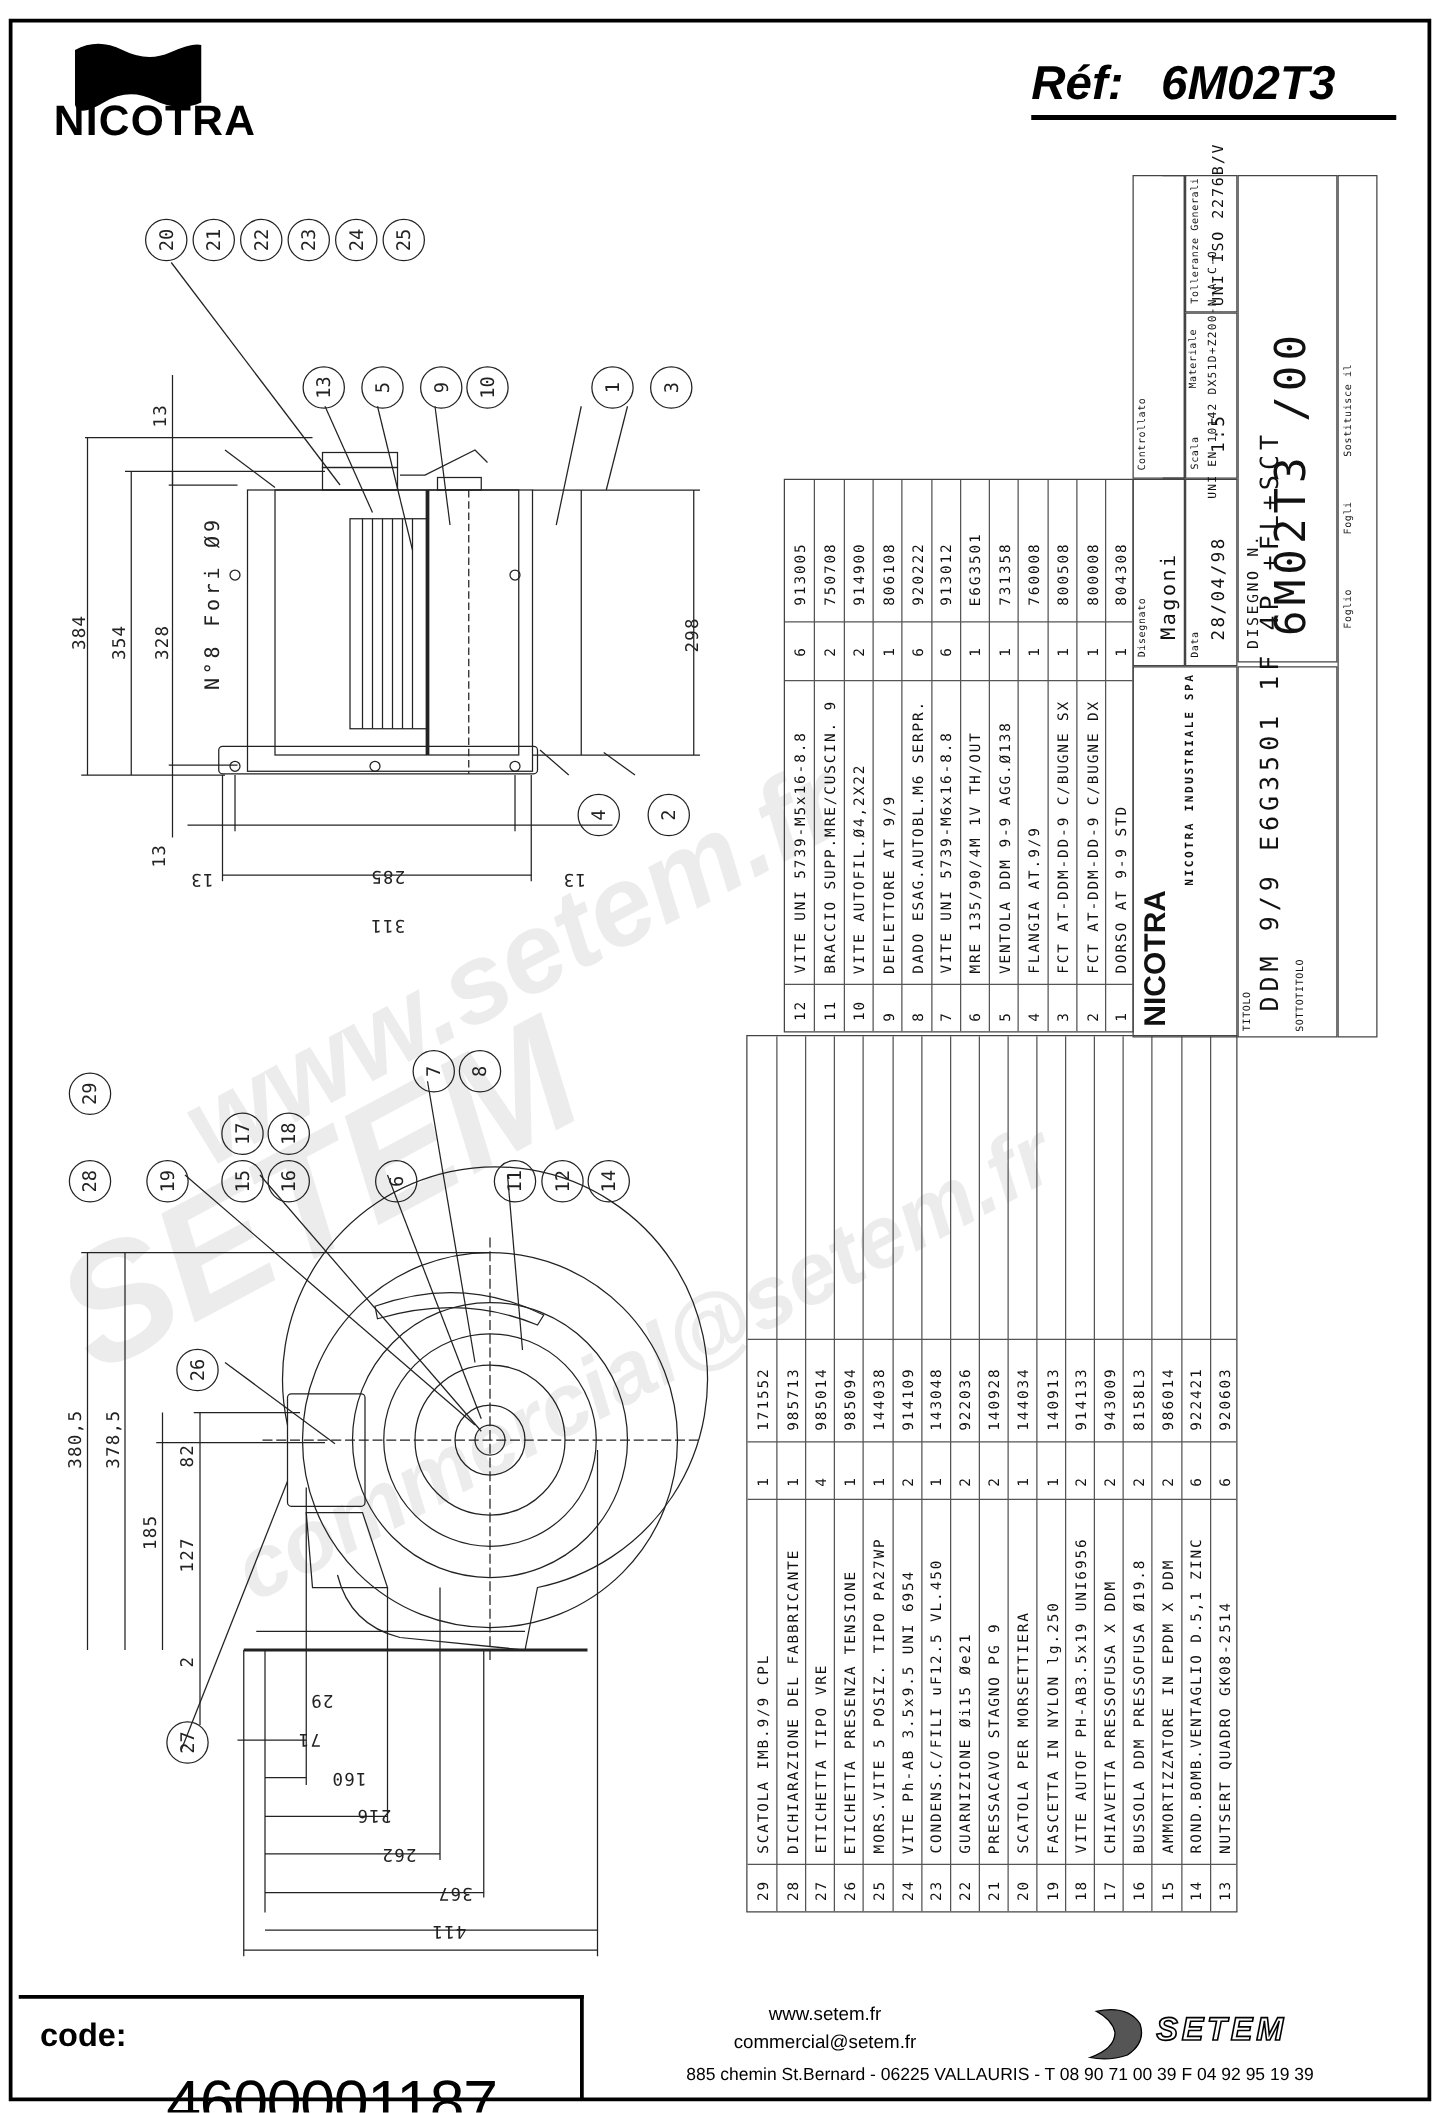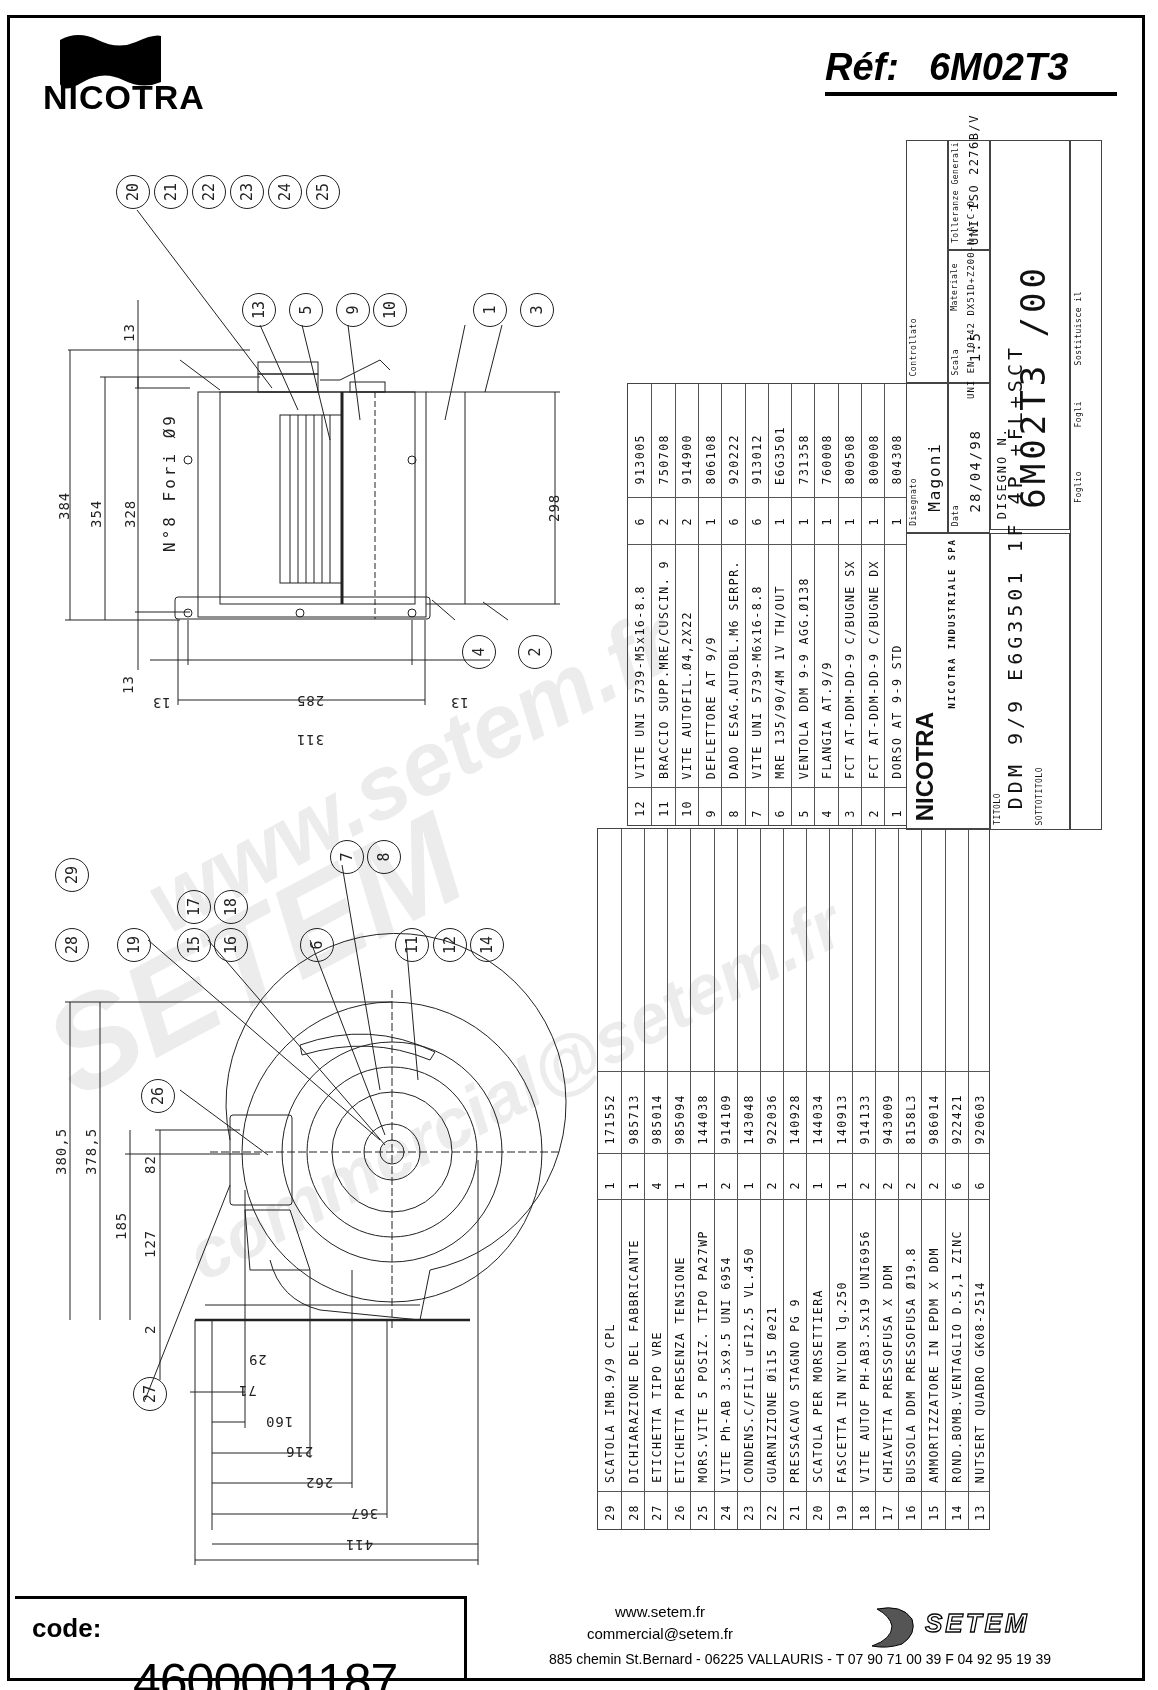--- a/index.html
+++ b/index.html
@@ -510,17 +510,17 @@
 </div>
 
 <div class="rt tiny" style="position:absolute;left:950px;top:263px;">Materiale</div>
 <div class="rt" style="position:absolute;left:966px;top:200px;font-size:9px;letter-spacing:1px;">UNI EN 10142 DX51D+Z200-N-A-C-O</div>
 
 <div class="code-box"></div>
 <div class="code-lbl">code:</div>
 <div class="code-val">4600001187</div>
 <div class="foot-line" style="left:560px;top:1603px;width:200px;">www.setem.fr</div>
 <div class="foot-line" style="left:560px;top:1625px;width:200px;">commercial@setem.fr</div>
-<div class="foot-line" style="left:470px;top:1651px;width:660px;font-size:14px;">885 chemin St.Bernard  -  06225 VALLAURIS  -  T 07 90 71 00 39   F 04 92 95 19 39</div>
+<div class="foot-line" style="left:470px;top:1651px;width:660px;font-size:14px;">885 chemin St.Bernard  -  06225 VALLAURIS  -  T 08 90 71 00 39   F 04 92 95 19 39</div>
 <svg class="setem-logo" width="70" height="45" viewBox="0 0 70 45">
   <path d="M15 5 Q40 0 50 15 Q55 30 40 40 Q25 45 10 42 Q30 35 30 22 Q28 12 15 5 Z" fill="#555" stroke="#000"></path>
 </svg>
 <div class="abs" style="left:925px;top:1608px;font-size:26px;font-weight:bold;font-style:italic;color:#fff;-webkit-text-stroke:1.3px #000;letter-spacing:3px;">SETEM</div>
 
 </body></html>

